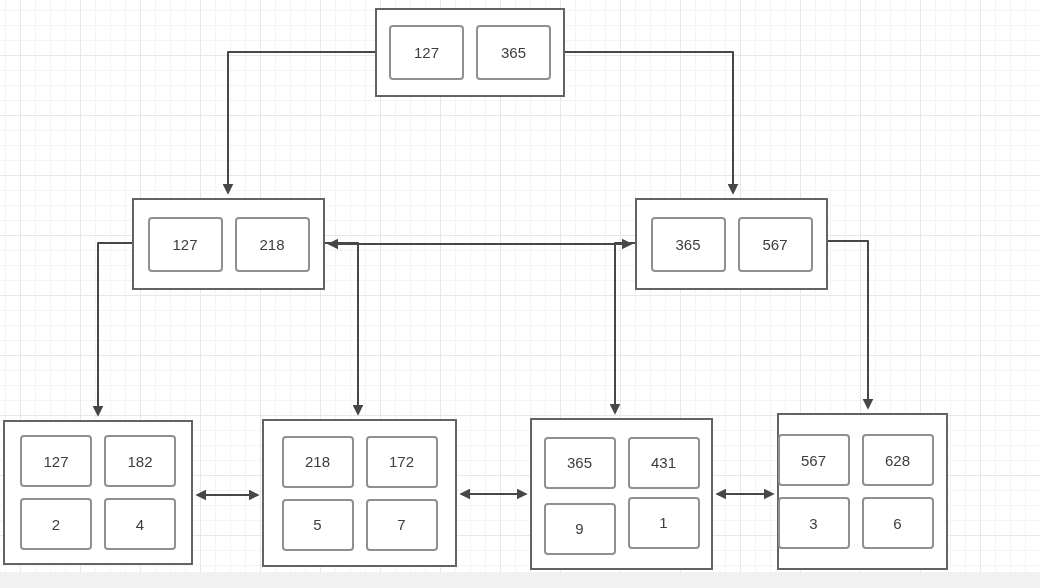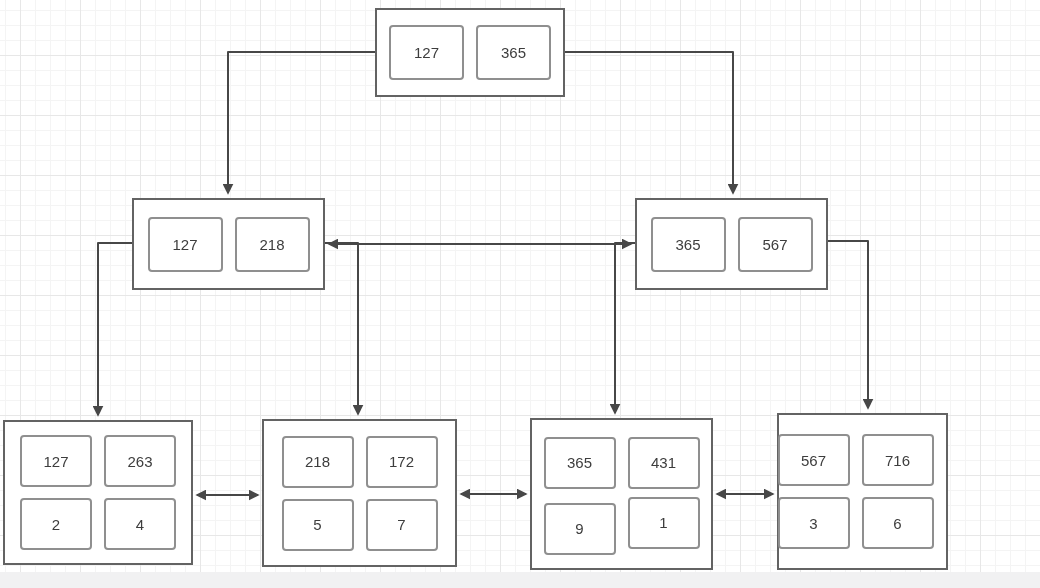--- a/index.html
+++ b/index.html
@@ -102,40 +102,40 @@
     <div class="cell">218</div>
   </div>
 
   <div class="node node-keys" id="node-int-right">
     <div class="cell">365</div>
     <div class="cell">567</div>
   </div>
 
   <div class="node node-leaf" id="node-leaf-1">
     <div class="cell">127</div>
-    <div class="cell">263</div>
+    <div class="cell">182</div>
     <div class="cell">2</div>
     <div class="cell">4</div>
   </div>
 
   <div class="node node-leaf" id="node-leaf-2">
     <div class="cell">218</div>
     <div class="cell">172</div>
     <div class="cell">5</div>
     <div class="cell">7</div>
   </div>
 
   <div class="node node-leaf" id="node-leaf-3">
     <div class="cell">365</div>
     <div class="cell">431</div>
     <div class="cell">9</div>
     <div class="cell">1</div>
   </div>
 
   <div class="node node-leaf" id="node-leaf-4">
     <div class="cell">567</div>
-    <div class="cell">716</div>
+    <div class="cell">628</div>
     <div class="cell">3</div>
     <div class="cell">6</div>
   </div>
 
   <div class="bottom-strip"></div>
 </div>
 
 </body></html>

